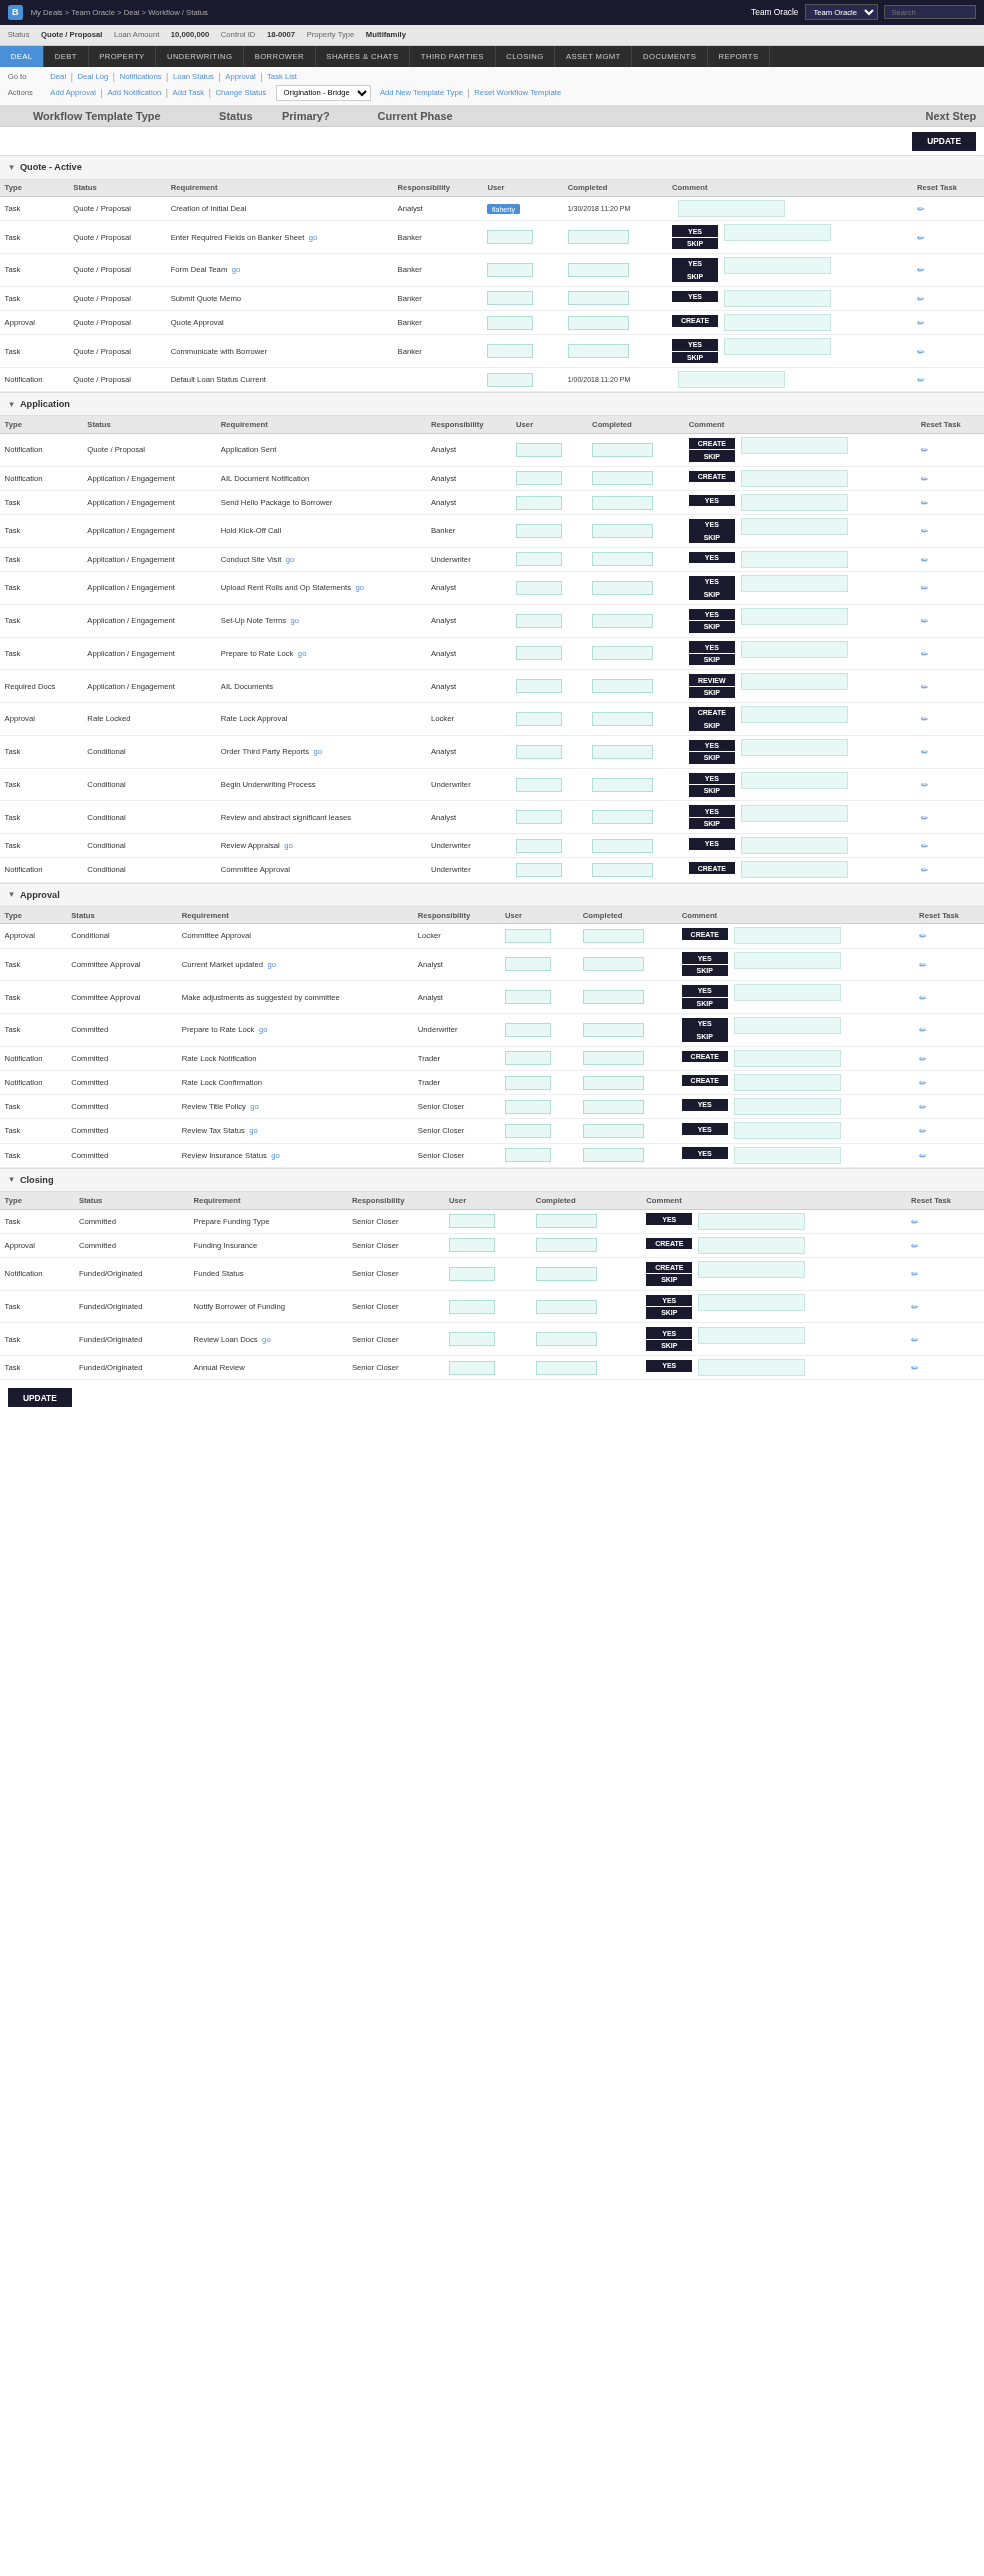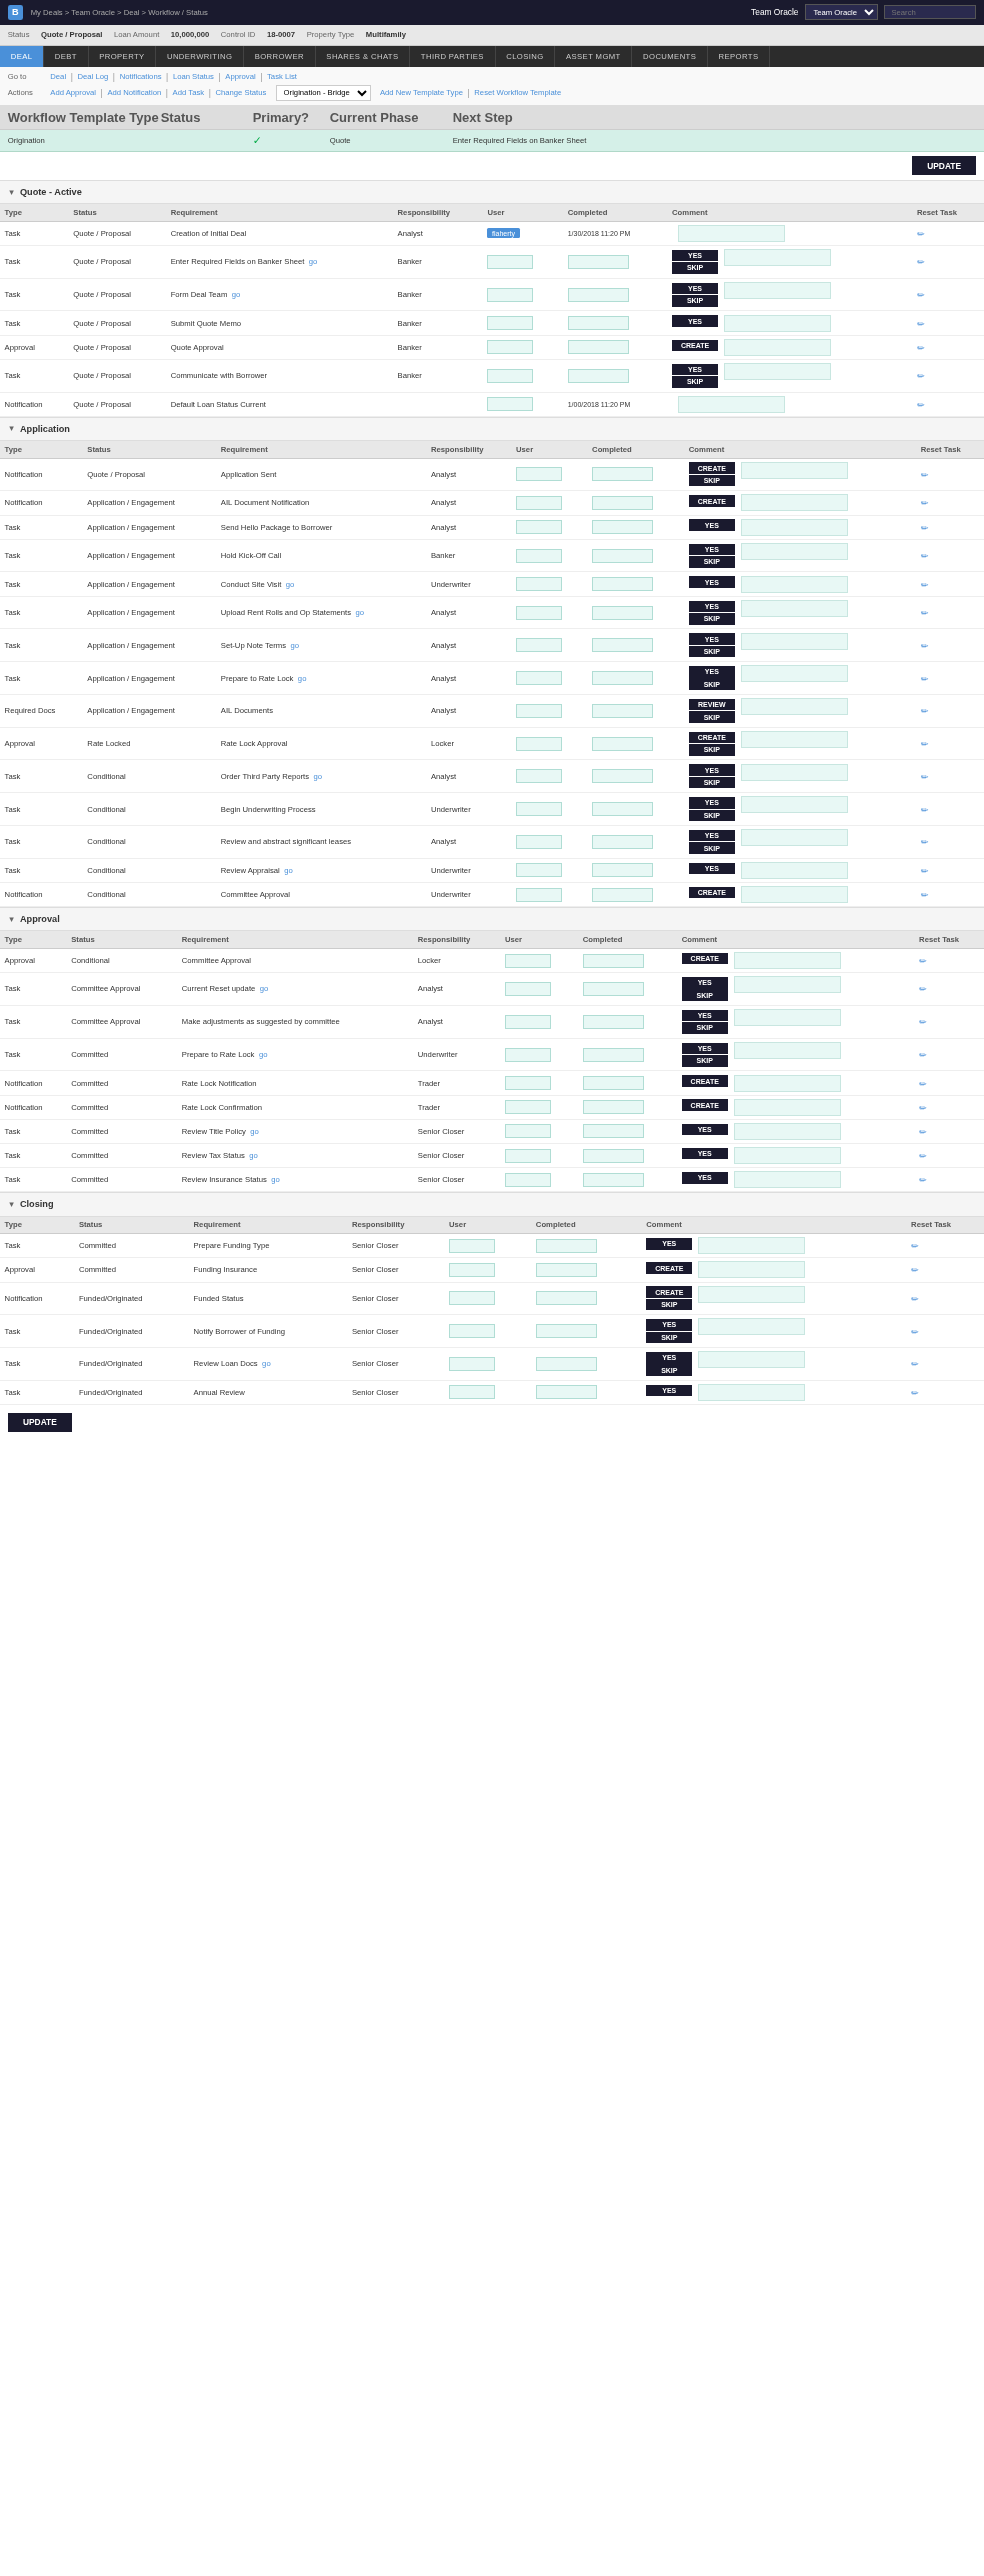--- a/index.html
+++ b/index.html
@@ -57,21 +57,21 @@
     .comment-input { width: 107px; height: 17px; border: 0.8px solid #c8e6e0; background: #e8f8f5; padding: 1.5px 3.1px; font-size: 7px; }
     .reset-icon { color: #4a90d9; cursor: pointer; font-size: 9.2px; }
 
     .link-go { color: #4a90d9; text-decoration: none; margin-left: 2.3px; }
 
     .user-pill { background: #4a90d9; color: white; padding: 1.5px 4.6px; border-radius: 1.5px; font-size: 7px; }
 
     .page-wrapper { width: 984px; min-height: 2576px; background: white; }
 
     .workflow-headers { display: grid; grid-template-columns: 153px 92px 77px 123px 1fr; gap: 0; padding: 3.8px 7.7px; background: #ddd; border-bottom: 0.8px solid #ccc; }
-    .workflow-headers div { font-size: 13px; font-weight: bold; color: #555; }
+    .workflow-headers div { font-size: 11px; font-weight: bold; color: #555; text-align: right; }
 
     .workflow-data { display: grid; grid-template-columns: 153px 92px 77px 123px 1fr; gap: 0; padding: 3.8px 7.7px; background: #d5f0e8; border-bottom: 0.8px solid #b0d8c8; align-items: center; }
     .workflow-data div { font-size: 7.7px; }
   </style>
 </head>
 <body>
 
 <div class="page-wrapper">
 
   <div class="top-nav">
@@ -145,27 +145,20 @@
   </div>
 
   <div class="workflow-headers">
     <div>Workflow Template Type</div>
     <div>Status</div>
     <div>Primary?</div>
     <div>Current Phase</div>
     <div>Next Step</div>
   </div>
 
-  <div class="workflow-data">
-    <div>Origination</div>
-    <div></div>
-    <div style="color:#00aa44; font-size:10.7px;">✓</div>
-    <div>Quote</div>
-    <div>Enter Required Fields on Banker Sheet</div>
-  </div>
 
 
   <div class="update-btn-container">
     <button class="btn-update">UPDATE</button>
   </div>
 
   <div class="section-header">
     <span class="arrow">▼</span>
     <span>Quote - Active</span>
   </div>
@@ -624,21 +617,21 @@
                 <button class="btn-create">CREATE</button>
               </div>
           <input type="text" class="comment-input" placeholder="" style="">
         </div>
       </td>
       <td><span class="reset-icon">✏</span></td>
     </tr>
         <tr>
       <td>Task</td>
       <td>Committee Approval</td>
-      <td><span>Current Reset update</span> <a href="#" class="link-go">go</a></td>
+      <td><span>Current Market updated</span> <a href="#" class="link-go">go</a></td>
       <td>Analyst</td>
       <td><input type="text" style="width: 46px; height: 14px; background: rgb(232, 248, 245); border: 0.8px solid rgb(176, 221, 212); font-size: 7px;"></td>
       <td><input type="text" style="width: 61px; height: 14px; background: rgb(232, 248, 245); border: 0.8px solid rgb(176, 221, 212); font-size: 7px;"></td>
       <td>
         <div style="display:flex;align-items:flex-start;gap:6.1px;">
           <div>
                 <button class="btn-yes">YES</button>
                 <button class="btn-skip">SKIP</button>
               </div>
           <input type="text" class="comment-input" placeholder="" style="">

